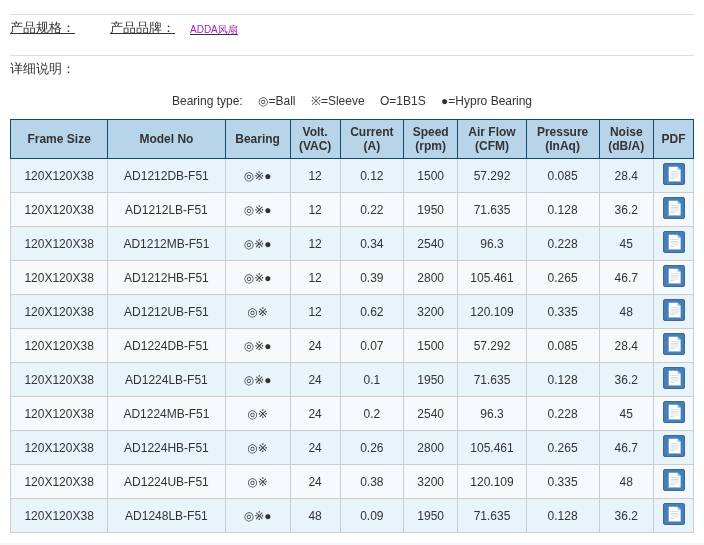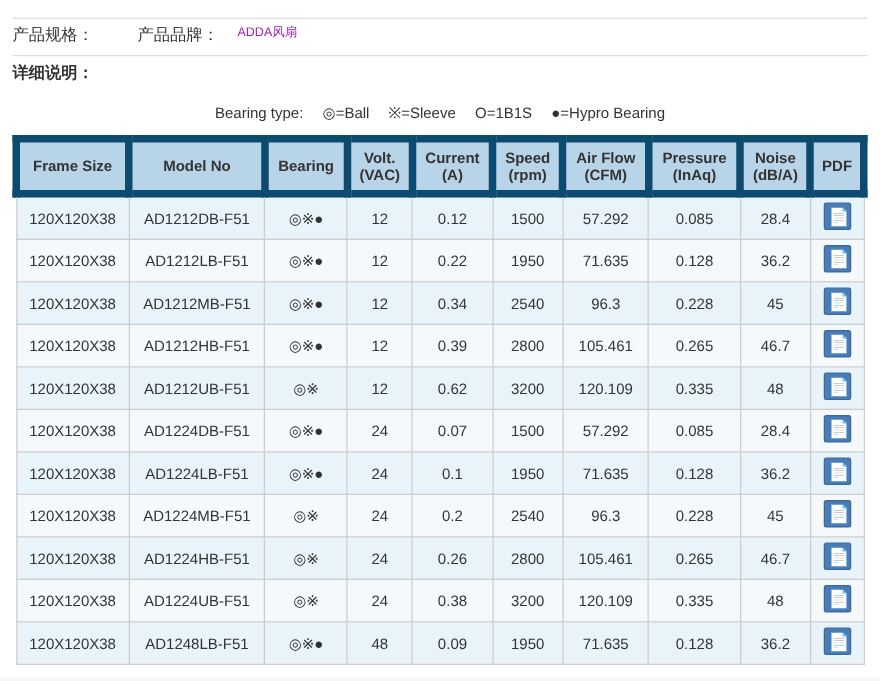--- a/index.html
+++ b/index.html
@@ -15,22 +15,23 @@
       padding: 10px;
     }
     .section-label {
       font-size: 13px;
       color: #333;
       margin-bottom: 6px;
       padding: 4px 0;
     }
     .spec-row {
       display: flex;
-      align-items: flex-start;
-      margin-bottom: 7px;
+      align-items: flex-end;
+      margin-bottom: 18px;
+      text-decoration: underline;
     }
     .spec-key {
       font-size: 13px;
       color: #333;
       min-width: 80px;
     }
     .spec-value {
       font-size: 13px;
       color: #333;
       min-width: 160px;
@@ -40,42 +41,41 @@
       color: #333;
       min-width: 80px;
       margin-left: 20px;
     }
     .spec-brand-value {
       font-size: 10px;
       color: #a21caf;
     }
     .detail-row {
       margin-bottom: 10px;
-      font-weight: bold;
     }
     .bearing-legend {
       text-align: center;
       font-size: 12px;
       color: #333;
       margin: 10px 0 6px 0;
       padding: 4px;
     }
     .bearing-legend span {
       margin: 15px 6px;
     }
     table {
       width: 100%;
       border-collapse: collapse;
       font-size: 12px;
     }
     thead tr {
       background: #b8d4e8;
     }
     thead th {
-      border: 6px solid #0c4a6e;
+      border: 1px solid #0c4a6e;
       padding: 5px 4px;
       text-align: center;
       font-weight: bold;
       color: #333;
     }
     tbody tr:nth-child(odd) {
       background: #e8f3fa;
     }
     tbody tr:nth-child(even) {
       background: #f5f9fc;

